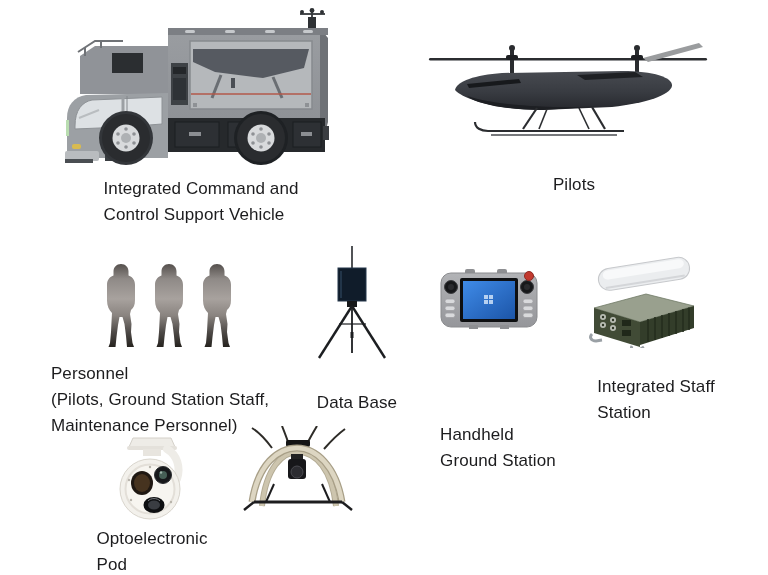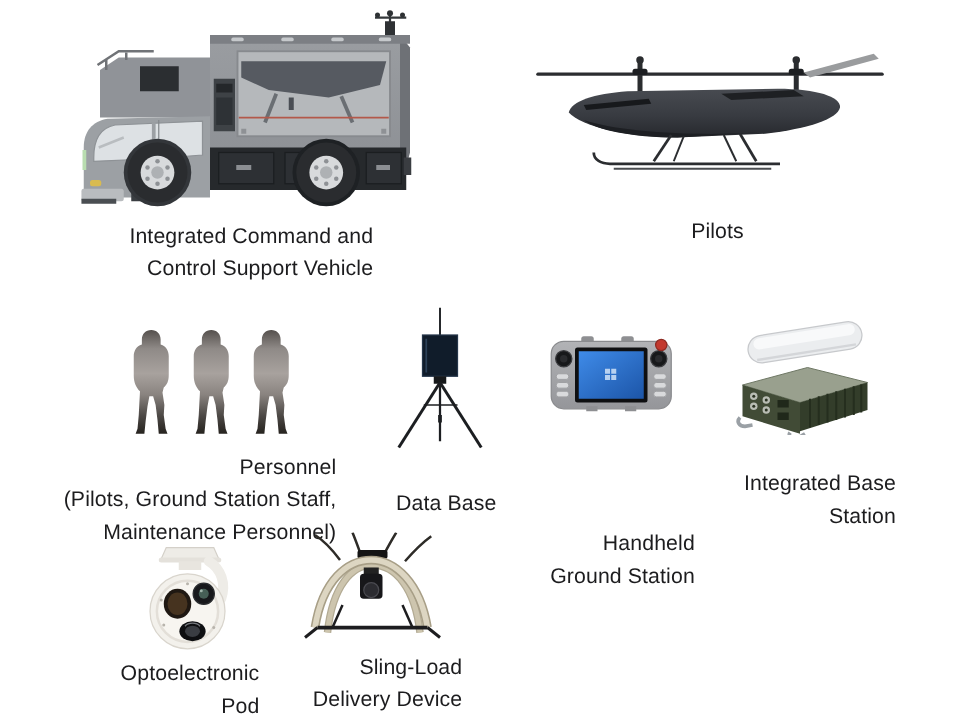--- a/index.html
+++ b/index.html
@@ -10,21 +10,21 @@
     overflow:hidden;
     font-family:"Liberation Sans", sans-serif;
   }
   figure.item{
     position:absolute;margin:0;padding:0;
     display:flex;flex-direction:column;align-items:center;
   }
   .art{position:relative;line-height:0;}
   .caption{
     white-space:pre-line;
-    text-align:right;
+    text-align:left;
     font-size:17px;line-height:26px;
     color:#1c1c1e;
     letter-spacing:.1px;
   }
   
   #fig-truck{left:56px;top:6px;width:290px;}
   #fig-truck .caption{margin-top:8px;}
   #fig-drone{left:418px;top:38px;width:312px;}
   #fig-drone .art{left:-4px;}
   #fig-drone .caption{margin-top:30px;}
@@ -341,21 +341,21 @@
             <rect x="34" y="68" width="9" height="6" fill="#20281a"></rect>
             <rect x="34" y="78" width="9" height="6" fill="#20281a"></rect>
           </g>
           <g stroke="#9aa0a5" stroke-width="3" fill="none">
             <path d="M4,82 C1,85 3,89 8,89 L14,88"></path>
             <path d="M44,94 C42,97 46,99 51,98 L56,95"></path>
           </g>
         </g>
       </svg>
     </div>
-    <figcaption class="caption">Integrated Base
+    <figcaption class="caption">Integrated Staff
 Station</figcaption>
   </figure>
 
   <figure class="item" id="fig-optopod">
     <div class="art">
       <svg width="70" height="86" viewBox="0 0 70 86">
         <g>
           <polygon points="16,2 54,2 58,11 12,11" fill="#eeece7" stroke="#d4d0c9"></polygon>
           <rect x="10" y="10" width="50" height="4" rx="2" fill="#e4e1db"></rect>
           <path d="M50,13 C60,19 64,31 60,43" stroke="#eeece7" stroke-width="8" fill="none" stroke-linecap="round"></path>
@@ -412,17 +412,15 @@
         </g>
         <g stroke="#1d1d1f" fill="none">
           <line x1="12" y1="76" x2="100" y2="76" stroke-width="3"></line>
           <path d="M12,76 L2,84" stroke-width="2.4"></path>
           <path d="M100,76 L110,84" stroke-width="2.4"></path>
           <path d="M32,58 L24,76" stroke-width="2"></path>
           <path d="M80,58 L88,76" stroke-width="2"></path>
         </g>
       </svg>
     </div>
-    <figcaption class="caption">Sling-Load
-Delivery Device</figcaption>
   </figure>
 
 </div>
 
 </body></html>

